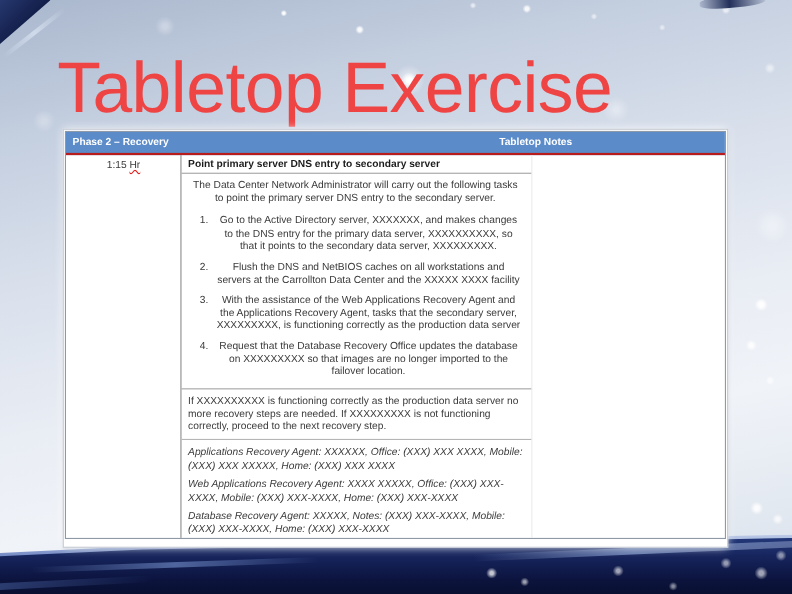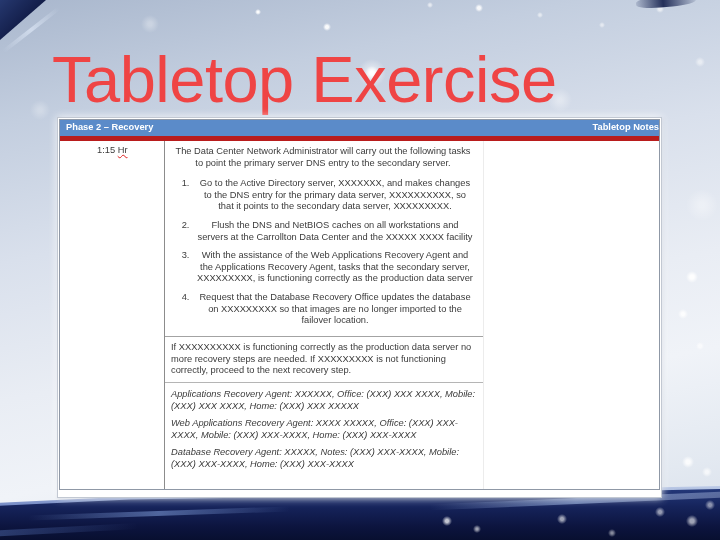--- a/index.html
+++ b/index.html
@@ -110,24 +110,24 @@
     width: 100%; height: 100%;
     border: 1px solid #8f98a6;
     display: flex; flex-direction: column;
     font-size: 9.3px; line-height: 11.6px; color: #3b3b3b;
   }
   .doc-header {
     height: 21px; flex: 0 0 21px;
     background: #5b8bc9;
     display: flex; align-items: center;
     color: #ffffff; font-weight: bold;
-    border-bottom: 5px solid #b91c1c;
+    border-bottom: 2px solid #b91c1c;
   }
   .doc-header .hdr-left  { flex: 0 0 255px; padding-left: 6px; }
-  .doc-header .hdr-right { flex: 1 1 auto; text-align: right; }
+  .doc-header .hdr-right { flex: 1 1 auto; text-align: center; }
   .doc-body { flex: 1 1 auto; display: flex; }
   .col-time {
     flex: 0 0 73px; border-right: 1px solid #8c8c8c;
     padding: 4px 4px 0 5px;
     margin-left: 32px;
   }
   .col-main {
     flex: 0 0 319px; border-right: 1px solid #ececec;
     display: flex; flex-direction: column;
   }
@@ -180,35 +180,36 @@
     </div>
 
     <div class="doc-body">
 
       <div class="col-time">
         <span>1:15</span>
         <span class="squiggle">Hr</span>
       </div>
 
       <div class="col-main">
+        <div class="sec-title">Point primary server DNS entry to secondary server</div>
 
         <div class="sec-steps">
           <p class="intro">The Data Center Network Administrator will carry out the following tasks to point the primary server DNS entry to the secondary server.</p>
           <ol>
             <li>Go to the Active Directory server, XXXXXXX, and makes changes to the DNS entry for the primary data server, XXXXXXXXXX, so that it points to the secondary data server, XXXXXXXXX.</li>
             <li>Flush the DNS and NetBIOS caches on all workstations and servers at the Carrollton Data Center and the XXXXX XXXX facility</li>
             <li>With the assistance of the Web Applications Recovery Agent and the Applications Recovery Agent, tasks that the secondary server, XXXXXXXXX, is functioning correctly as the production data server</li>
             <li>Request that the Database Recovery Office updates the database on XXXXXXXXX so that images are no longer imported to the failover location.</li>
           </ol>
         </div>
 
         <div class="sec-note">If XXXXXXXXXX is functioning correctly as the production data server no more recovery steps are needed. If XXXXXXXXX is not functioning correctly, proceed to the next recovery step.</div>
 
         <div class="sec-contacts">
-          <p class="contact-line"><span class="c-label">Applications Recovery Agent:</span><span> XXXXXX, Office: (XXX) XXX XXXX, Mobile: (XXX) XXX XXXX, Home: (XXX) XXX XXXXX</span></p>
+          <p class="contact-line"><span class="c-label">Applications Recovery Agent:</span><span> XXXXXX, Office: (XXX) XXX XXXX, Mobile: (XXX) XXX XXXXX, Home: (XXX) XXX XXXX</span></p>
           <p class="contact-line"><span class="c-label">Web Applications Recovery Agent:</span><span> XXXX XXXXX, Office: (XXX) XXX-XXXX, Mobile: (XXX) XXX-XXXX, Home: (XXX) XXX-XXXX</span></p>
           <p class="contact-line"><span class="c-label">Database Recovery Agent:</span><span> XXXXX, Notes: (XXX) XXX-XXXX, Mobile: (XXX) XXX-XXXX, Home: (XXX) XXX-XXXX</span></p>
         </div>
       </div>
 
       <div class="col-notes"></div>
 
     </div>
   </div>
 </div>

